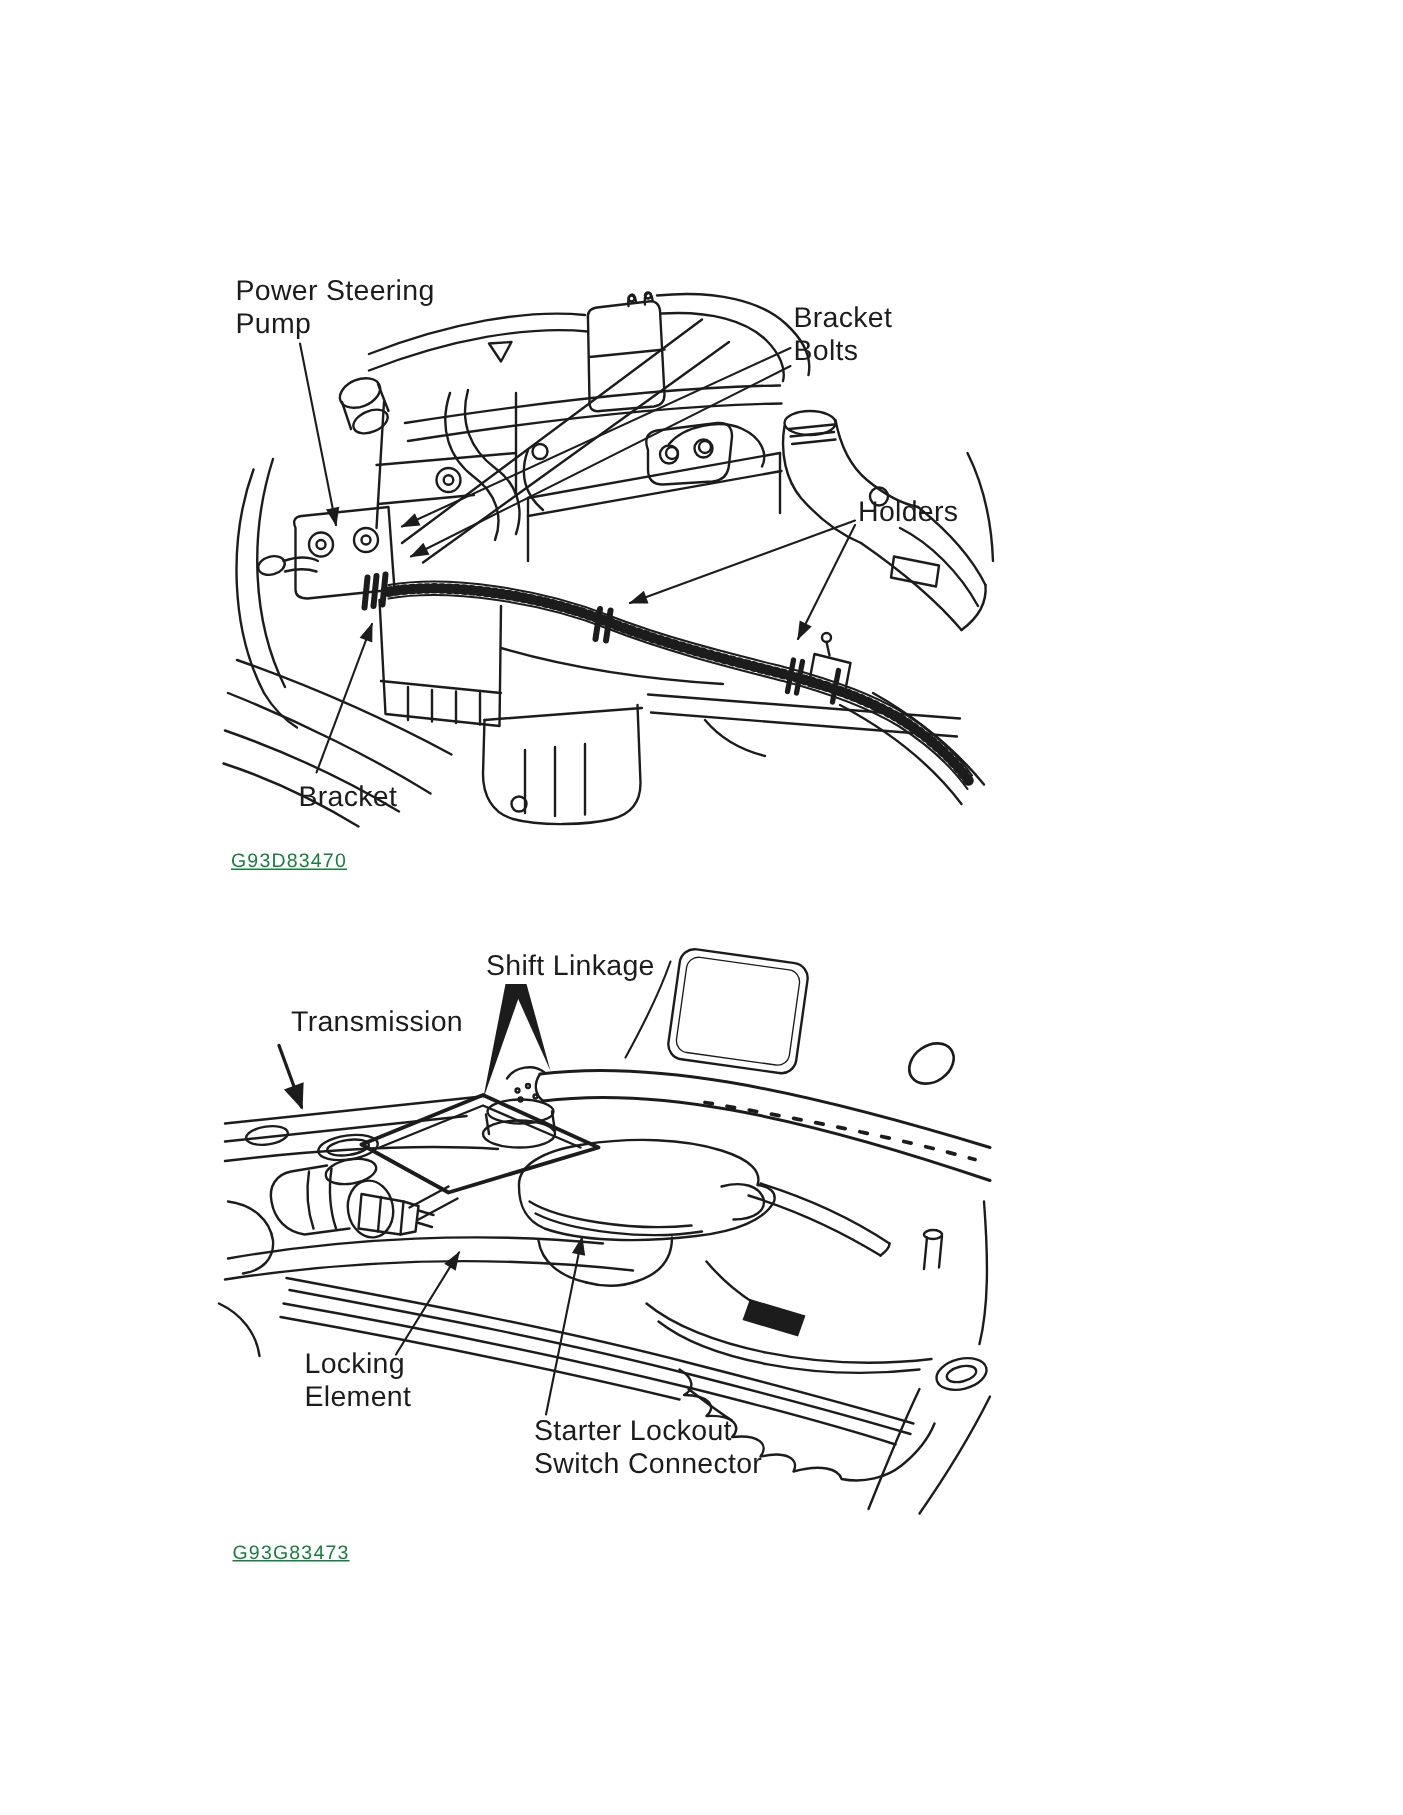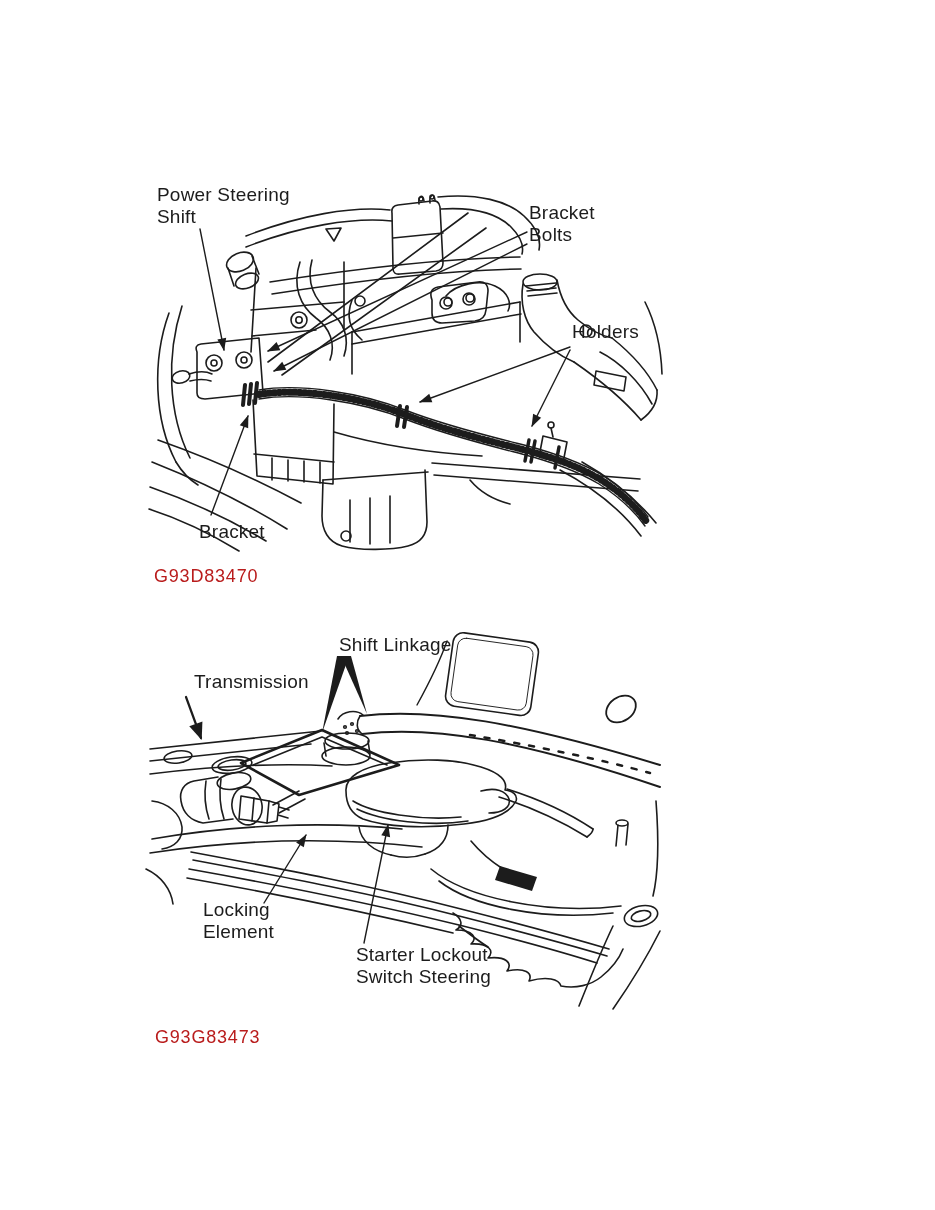--- a/index.html
+++ b/index.html
@@ -15,23 +15,24 @@
   .label{
     position:absolute;
     font-size:19px;
     line-height:21.5px;
     letter-spacing:0.2px;
     white-space:pre-line;
     color:#1c1c1c;
   }
   .figcode{
     position:absolute;
-    font-size:18px;
+    font-size:13px;
     letter-spacing:0.8px;
-    color:#b91c1c;
+    color:#15803d;
+    text-decoration:underline;
   }
 </style>
 </head>
 <body>
 
 <svg class="canvas" width="935" height="1210" viewBox="0 0 935 1210">
   <defs>
     <marker id="arrowS" markerUnits="userSpaceOnUse" markerWidth="16" markerHeight="12" refX="13" refY="6" orient="auto">
       <path d="M1.5,1.5 L14,6 L1.5,10.5 Z" fill="#1c1c1c"></path>
     </marker>
@@ -273,34 +274,34 @@
       <polygon points="341,656 351,656 367,714" fill="#1c1c1c" stroke="none"></polygon>
       <path d="M447,641 C440,661 428,685 417,705"></path>
       <line x1="186" y1="697" x2="201" y2="738" stroke-width="2.2" marker-end="url(#arrowL)"></line>
       <line x1="264" y1="903" x2="306" y2="835" marker-end="url(#arrowS)"></line>
       <line x1="364" y1="943" x2="388" y2="825" marker-end="url(#arrowS)"></line>
     </g>
   </g>
 </svg>
 
 <div class="label" style="left:157px;top:184px;">Power Steering
-Shift</div>
+Pump</div>
 
 <div class="label" style="left:529px;top:202px;">Bracket
 Bolts</div>
 
-<div class="label" style="left:572px;top:321px;">Holders</div>
+<div class="label" style="left:572px;top:331px;">Holders</div>
 
 <div class="label" style="left:199px;top:521px;">Bracket</div>
 
 <div class="figcode" style="left:154px;top:566px;">G93D83470</div>
 
-<div class="label" style="left:339px;top:634px;">Shift Linkage</div>
+<div class="label" style="left:324px;top:634px;">Shift Linkage</div>
 
 <div class="label" style="left:194px;top:671px;">Transmission</div>
 
 <div class="label" style="left:203px;top:899px;">Locking
 Element</div>
 
 <div class="label" style="left:356px;top:944px;">Starter Lockout
-Switch Steering</div>
+Switch Connector</div>
 
 <div class="figcode" style="left:155px;top:1027px;">G93G83473</div>
 
 </body></html>

